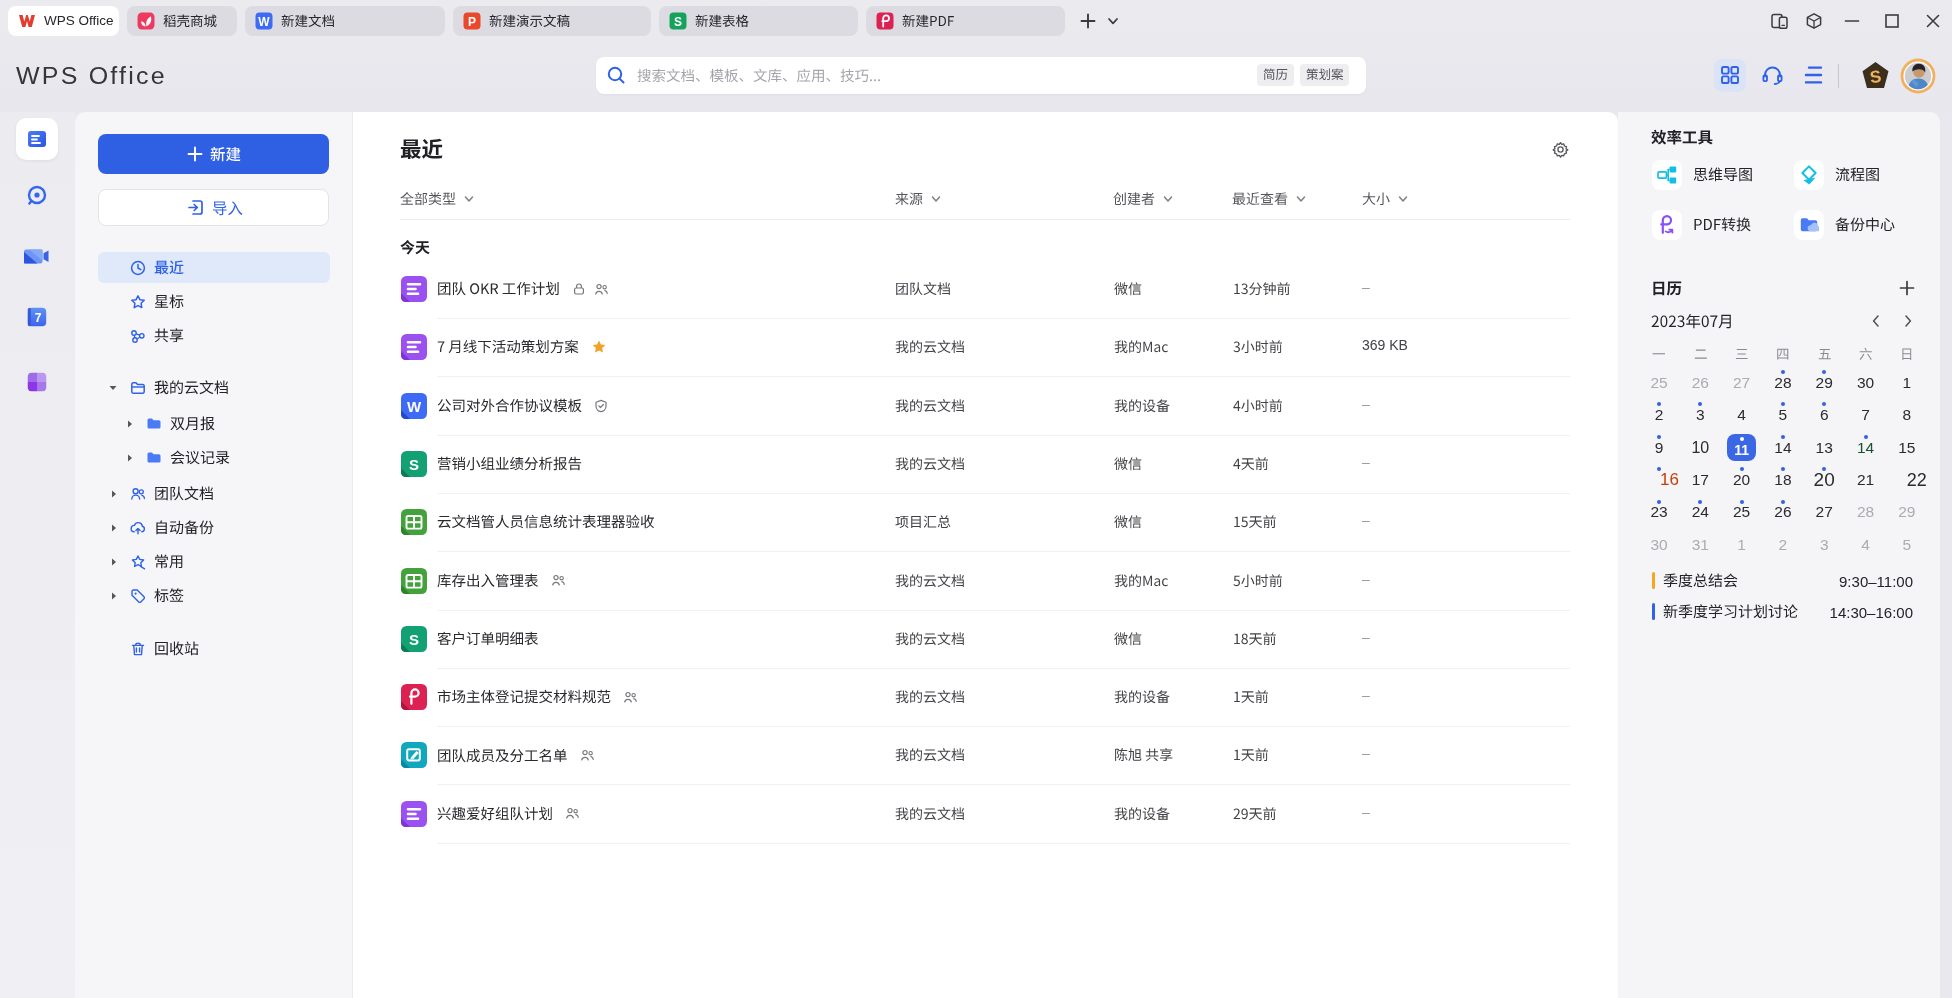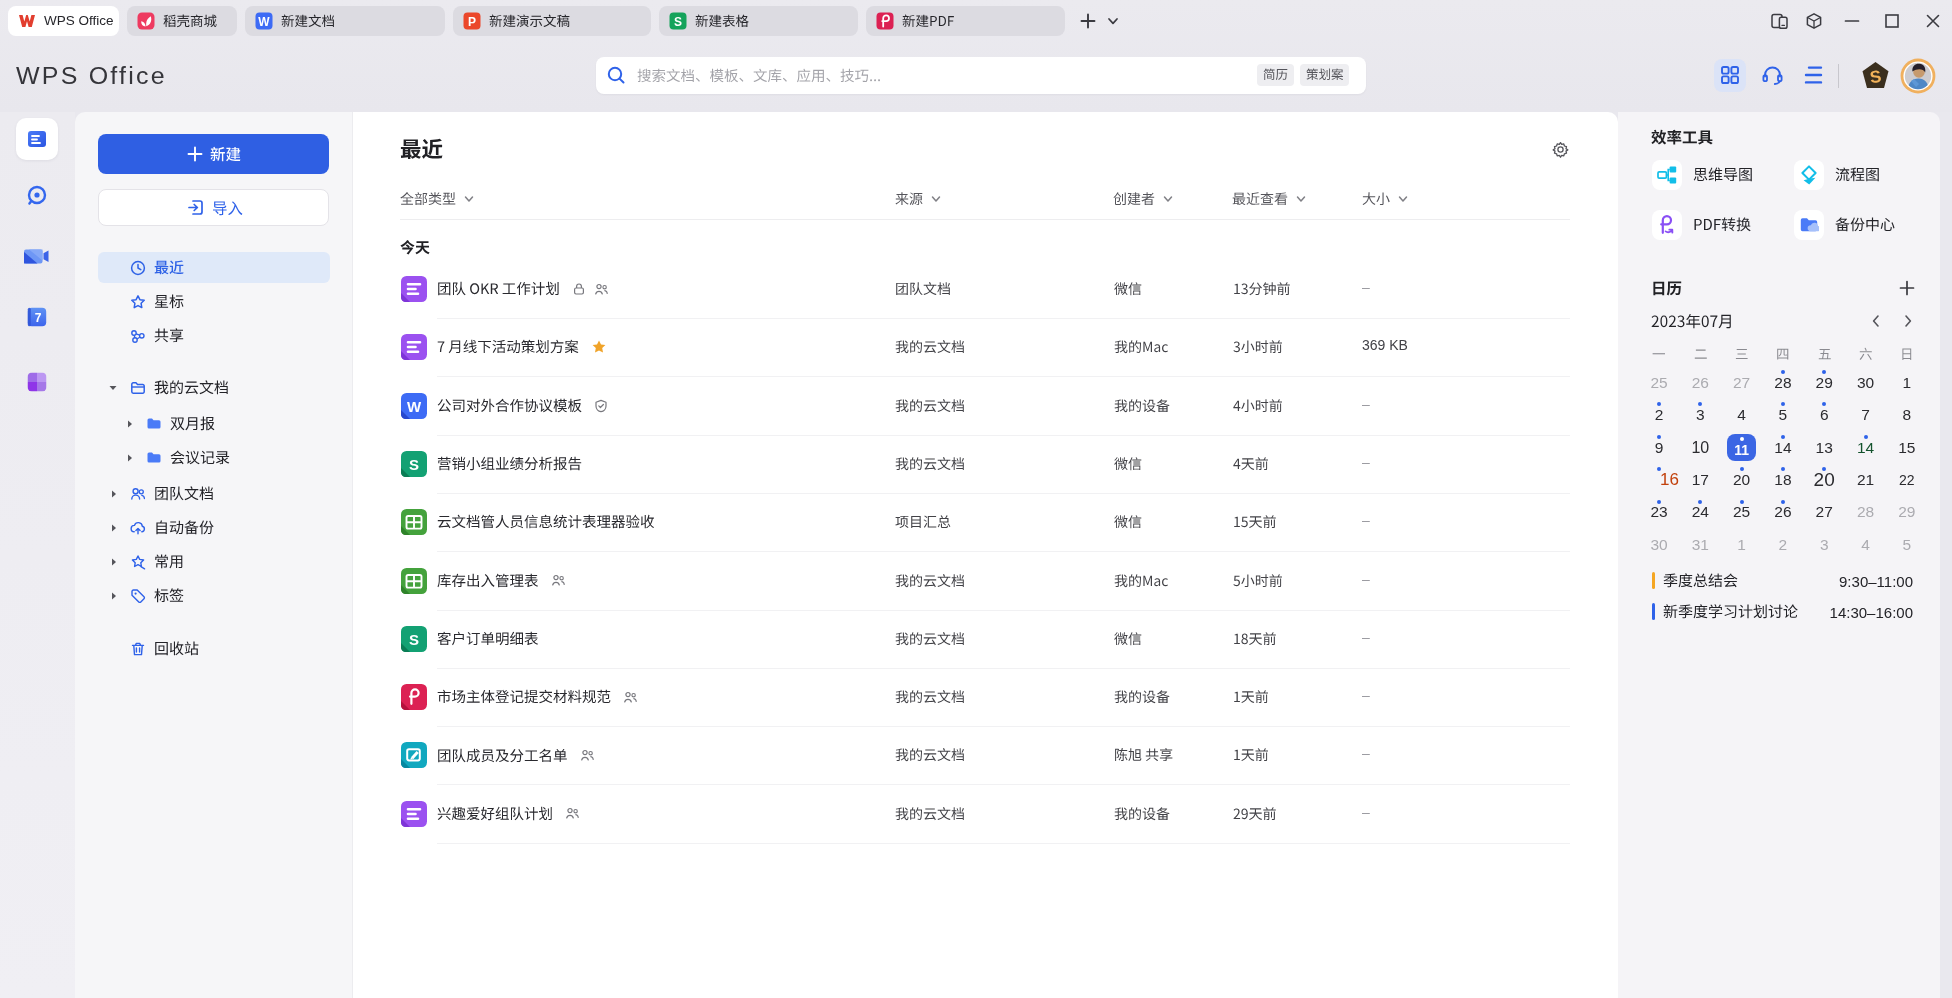--- a/index.html
+++ b/index.html
@@ -677,21 +677,21 @@
 <div class="a" style="left:1639.0px;top:471.0px;width:40px;text-align:right;font-size:17px;color:#c2410c;line-height:18px">16</div>
 <div class="a" style="left:1657.0px;top:467.4px;width:4px;height:4px;border-radius:2px;background:#2F62E9"></div>
 <div class="a" style="left:1680.3px;top:471.0px;width:40px;text-align:center;font-size:15.5px;color:#2B2B2F;line-height:18px">17</div>
 <div class="a" style="left:1721.6px;top:471.0px;width:40px;text-align:center;font-size:15.5px;color:#2B2B2F;line-height:18px">20</div>
 <div class="a" style="left:1739.6px;top:467.4px;width:4px;height:4px;border-radius:2px;background:#2F62E9"></div>
 <div class="a" style="left:1762.9px;top:471.0px;width:40px;text-align:center;font-size:15.5px;color:#2B2B2F;line-height:18px">18</div>
 <div class="a" style="left:1780.9px;top:467.4px;width:4px;height:4px;border-radius:2px;background:#2F62E9"></div>
 <div class="a" style="left:1804.2px;top:471.0px;width:40px;text-align:center;font-size:19px;color:#2B2B2F;line-height:18px">20</div>
 <div class="a" style="left:1822.2px;top:467.4px;width:4px;height:4px;border-radius:2px;background:#2F62E9"></div>
 <div class="a" style="left:1845.5px;top:471.0px;width:40px;text-align:center;font-size:15.5px;color:#2B2B2F;line-height:18px">21</div>
-<div class="a" style="left:1886.8px;top:471.0px;width:40px;text-align:center;font-size:14px;color:#2B2B2F;line-height:18px">22</div>
+<div class="a" style="left:1886.8px;top:471.0px;width:40px;text-align:right;font-size:18px;color:#2B2B2F;line-height:18px">22</div>
 <div class="a" style="left:1639.0px;top:503.4px;width:40px;text-align:center;font-size:15.5px;color:#2B2B2F;line-height:18px">23</div>
 <div class="a" style="left:1657.0px;top:499.8px;width:4px;height:4px;border-radius:2px;background:#2F62E9"></div>
 <div class="a" style="left:1680.3px;top:503.4px;width:40px;text-align:center;font-size:15.5px;color:#2B2B2F;line-height:18px">24</div>
 <div class="a" style="left:1698.3px;top:499.8px;width:4px;height:4px;border-radius:2px;background:#2F62E9"></div>
 <div class="a" style="left:1721.6px;top:503.4px;width:40px;text-align:center;font-size:15.5px;color:#2B2B2F;line-height:18px">25</div>
 <div class="a" style="left:1739.6px;top:499.8px;width:4px;height:4px;border-radius:2px;background:#2F62E9"></div>
 <div class="a" style="left:1762.9px;top:503.4px;width:40px;text-align:center;font-size:15.5px;color:#2B2B2F;line-height:18px">26</div>
 <div class="a" style="left:1780.9px;top:499.8px;width:4px;height:4px;border-radius:2px;background:#2F62E9"></div>
 <div class="a" style="left:1804.2px;top:503.4px;width:40px;text-align:center;font-size:15.5px;color:#2B2B2F;line-height:18px">27</div>
 <div class="a" style="left:1845.5px;top:503.4px;width:40px;text-align:center;font-size:15.5px;color:#ABABB0;line-height:18px">28</div>

